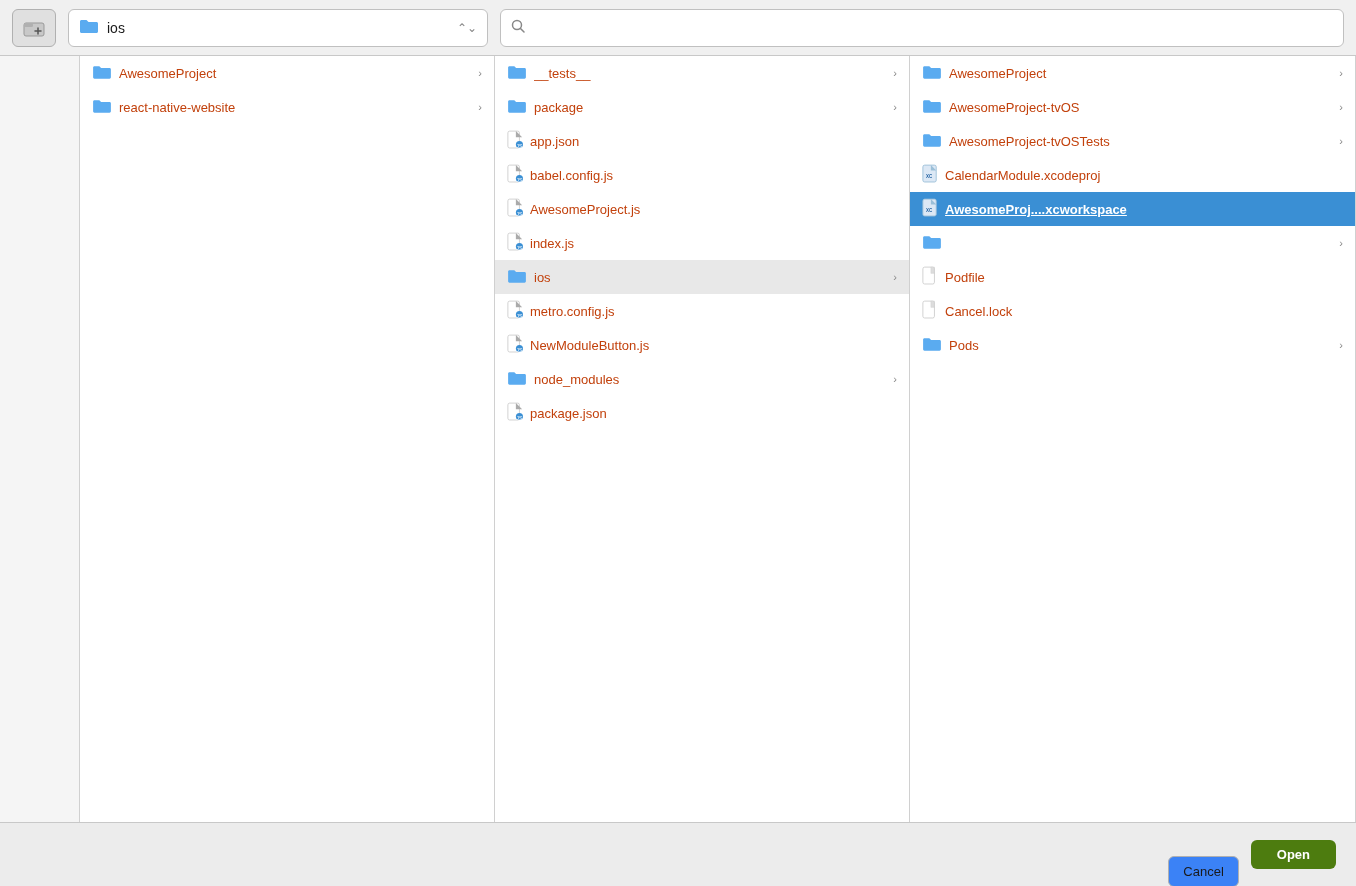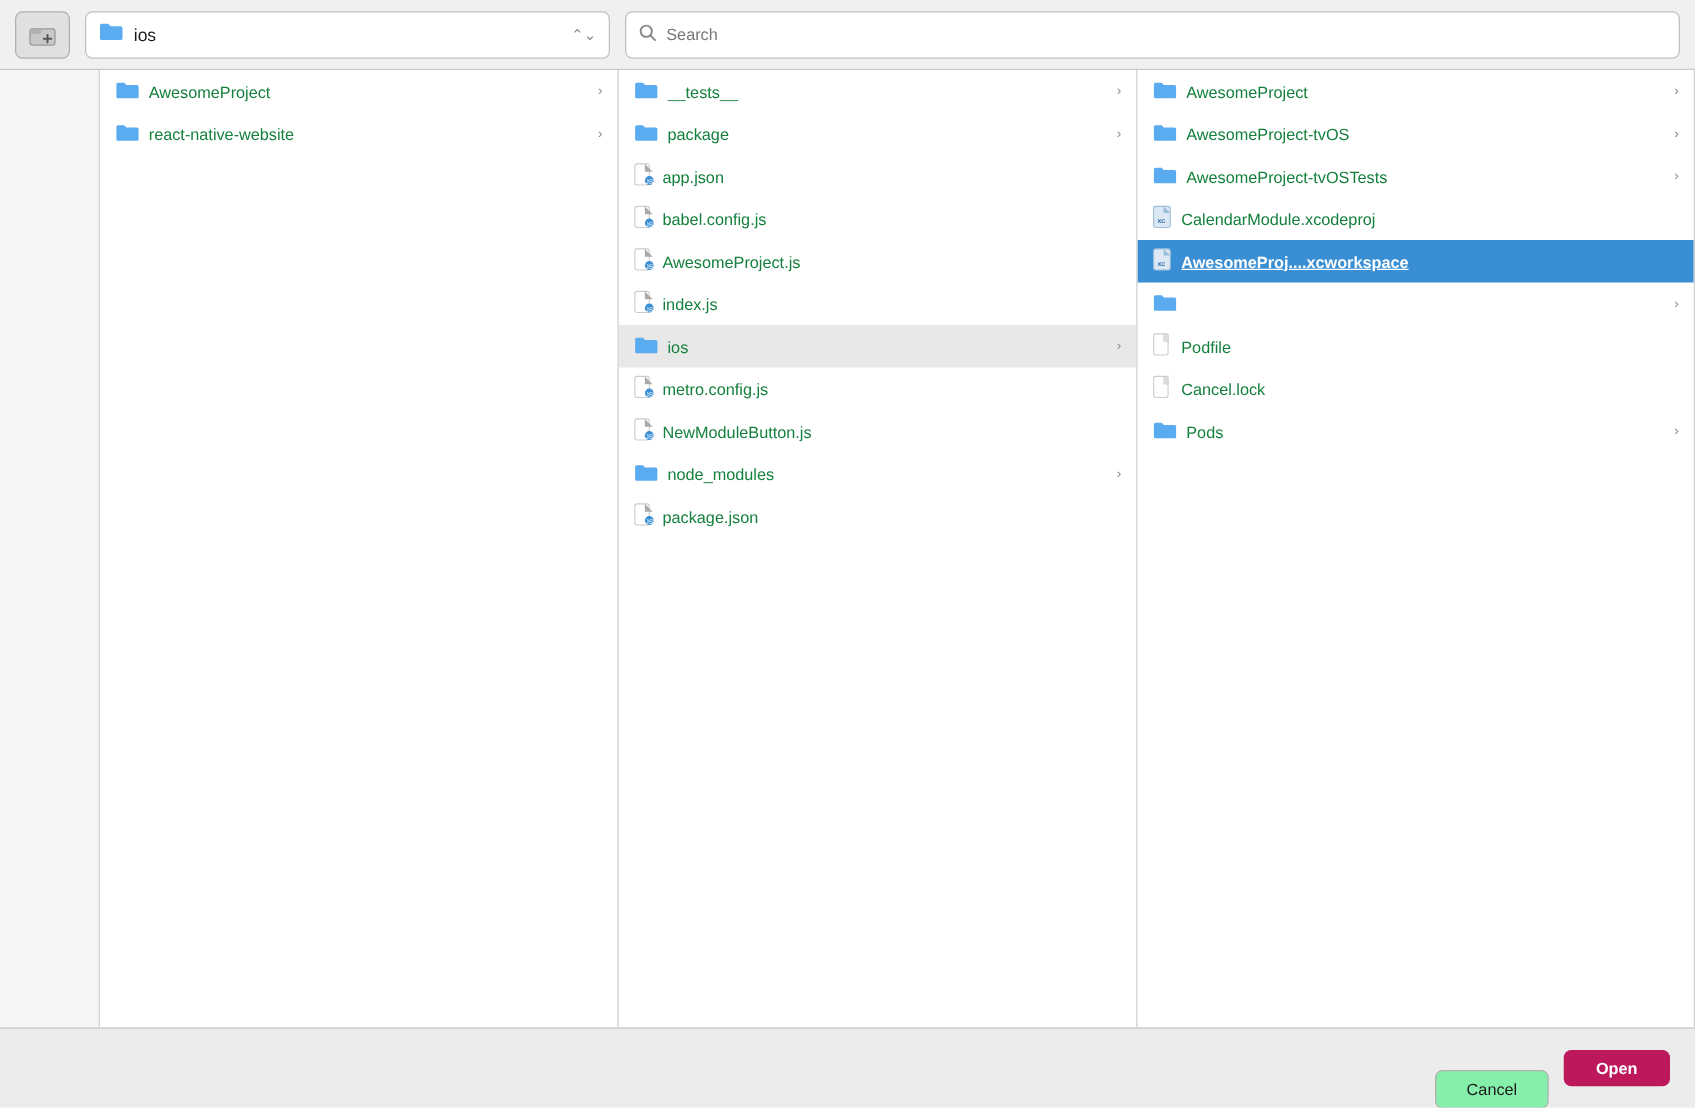--- a/index.html
+++ b/index.html
@@ -152,21 +152,21 @@
       font-weight: 600;
       text-decoration: underline;
     }
 
     .file-item.highlighted {
       background: #e8e8e8;
     }
 
     .item-label {
       font-size: 13px;
-      color: #15803d;
+      color: #c2410c;
       flex: 1;
       overflow: hidden;
       text-overflow: ellipsis;
     }
 
     .chevron-right {
       color: #888;
       font-size: 11px;
       margin-left: auto;
       flex-shrink: 0;
@@ -193,33 +193,33 @@
       justify-content: flex-end;
       padding: 12px 20px;
       background: #ececec;
       border-top: 1px solid #c8c8c8;
       gap: 12px;
       height: 64px;
       flex-shrink: 0;
     }
 
     .btn-cancel {
-      padding: 7px 24px;
-      background: #86efac;
+      padding: 7px 14px;
+      background: #3b82f6;
       border: 1px solid #b0b0b0;
       border-radius: 6px;
       font-size: 13px;
       cursor: pointer;
       color: #1a1a1a;
       margin-top: 33px;
     }
 
     .btn-open {
       padding: 7px 26px;
-      background: #be185d;
+      background: #4d7c0f;
       border: none;
       border-radius: 6px;
       font-size: 13px;
       cursor: pointer;
       color: white;
       font-weight: 600;
     }
 
     
     svg { display: inline-block; }
@@ -252,21 +252,20 @@
     <span class="chevron-updown">⌃⌄</span>
   </div>
 
   <div class="search-bar">
     <span class="search-icon-svg">
       <svg width="14" height="14" viewBox="0 0 14 14" fill="none">
         <circle cx="6" cy="6" r="4.5" stroke="#888" stroke-width="1.5"></circle>
         <line x1="9.5" y1="9.5" x2="13" y2="13" stroke="#888" stroke-width="1.5" stroke-linecap="round"></line>
       </svg>
     </span>
-    <input type="text" placeholder="Search" style="">
   </div>
 </div>
 
 <div class="main-content">
 
   <div class="sidebar"></div>
 
   <div class="columns-area">
 
     <div class="column column-1" id="col1-container">

